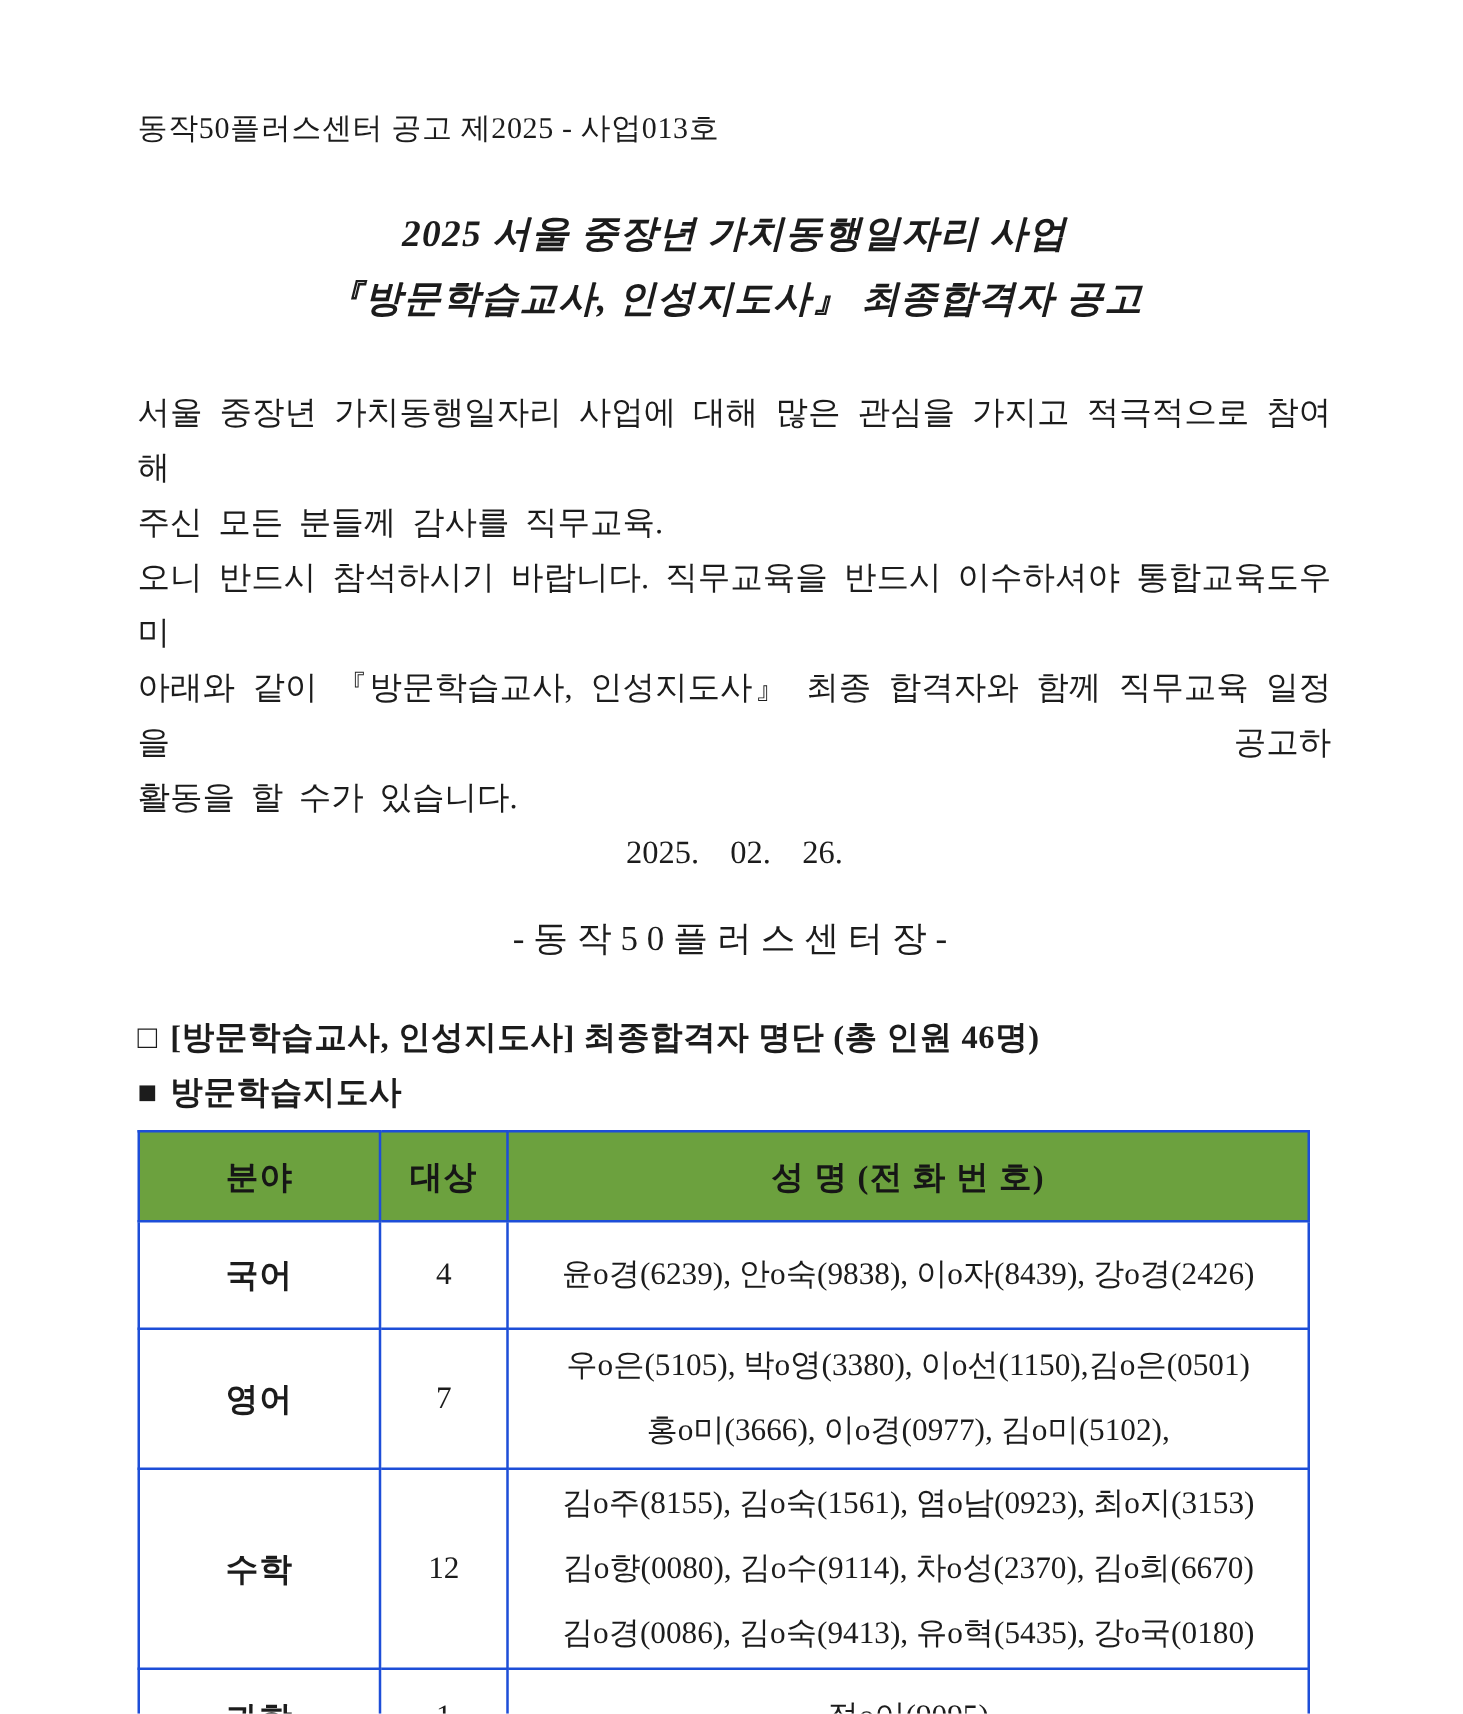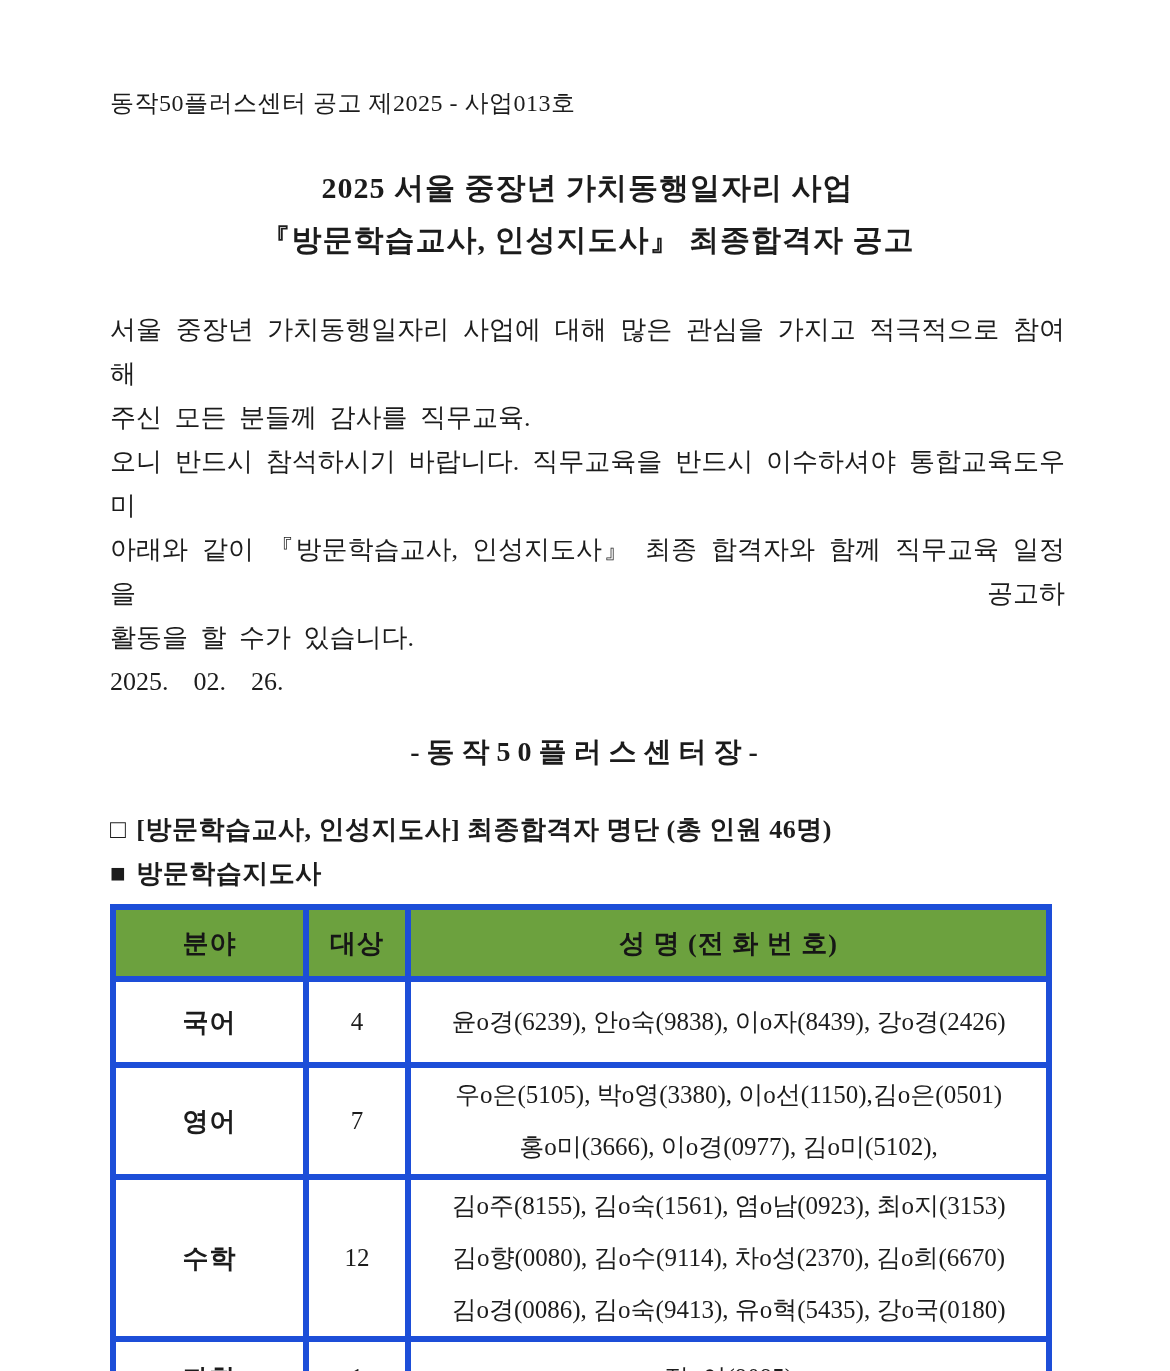--- a/index.html
+++ b/index.html
@@ -20,60 +20,62 @@
     letter-spacing: 0.5px;
     line-height: 30px;
   }
   .title-block {
     margin-top: 44px;
     text-align: center;
     font-weight: bold;
     font-size: 30px;
     line-height: 52px;
     letter-spacing: 1px;
+    font-style: italic;
   }
   .body-block {
     margin-top: 42px;
     font-size: 26px;
     line-height: 44px;
     word-spacing: 6px;
   }
   .jline {
     text-align: justify;
     text-align-last: justify;
   }
   .date-line {
     font-size: 26px;
     line-height: 44px;
+    text-align: center;
     white-space: pre;
   }
   .signer-line {
     margin-top: 28px;
     font-size: 28px;
     line-height: 40px;
-    font-weight: bold;
+    font-weight: normal;
     text-align: center;
     letter-spacing: 7px;
   }
   .section-heading {
     font-size: 26px;
     line-height: 44px;
     font-weight: bold;
     letter-spacing: 0.5px;
   }
   .section-heading.first { margin-top: 36px; }
   .section-heading .bullet { margin-right: 10px; }
   table.pass-table {
     margin-top: 8px;
     width: 936px;
     border-collapse: collapse;
     table-layout: fixed;
   }
   table.pass-table th, table.pass-table td {
-    border: 6px solid #1d4ed8;
+    border: 2px solid #1d4ed8;
     vertical-align: middle;
   }
   col.c-subject { width: 193px; }
   col.c-count   { width: 102px; }
   col.c-names   { width: 641px; }
   tr.head-row { height: 72px; }
   tr.head-row th {
     background: #6ca13e;
     font-size: 26px;
     font-weight: bold;

